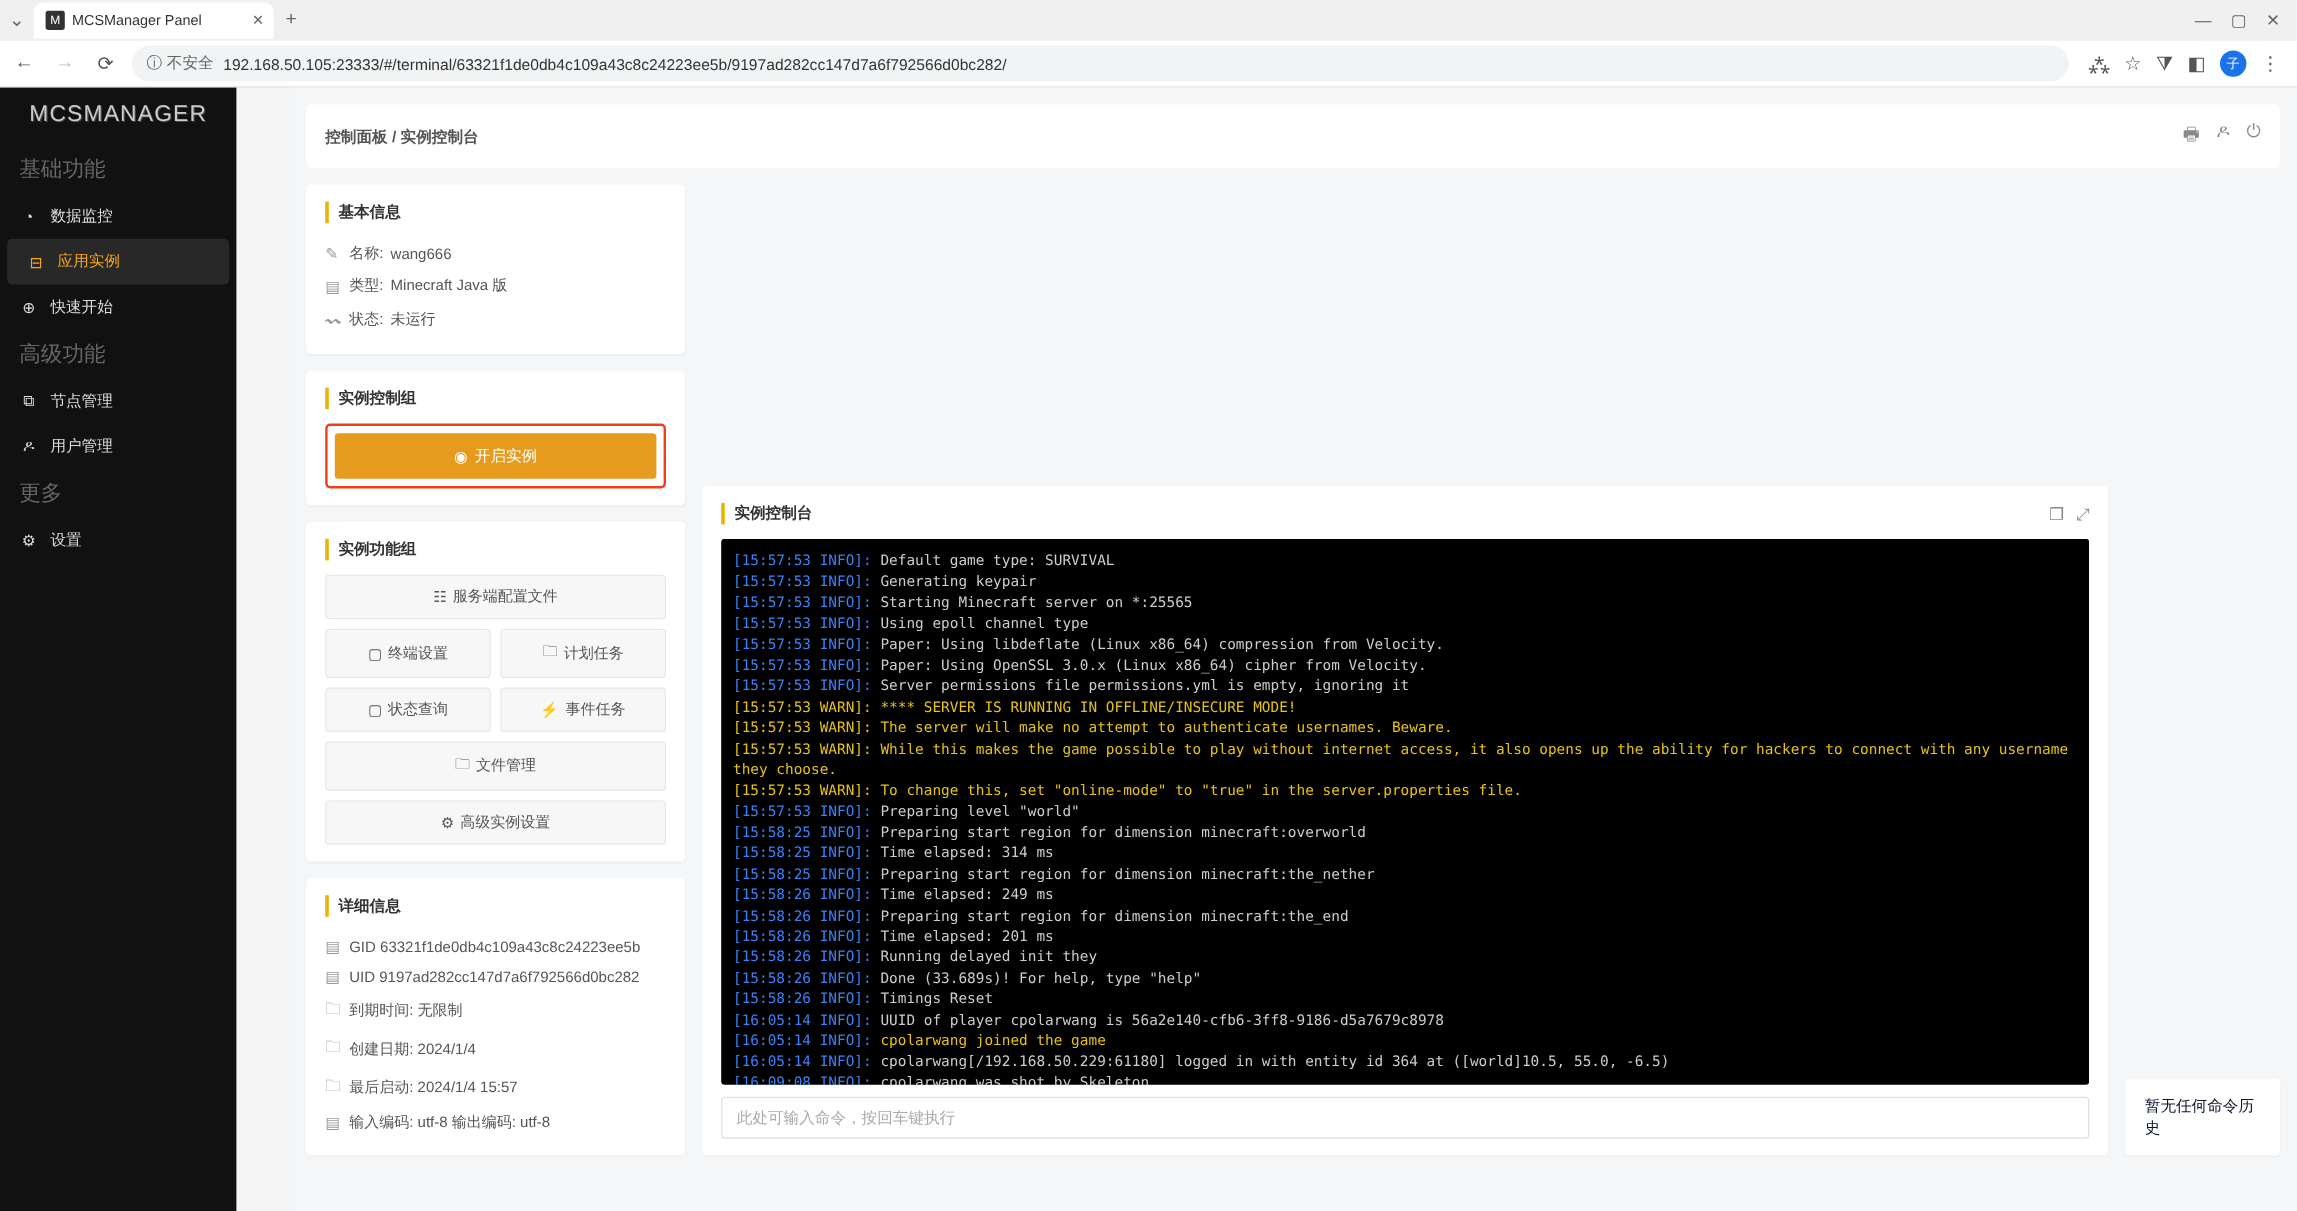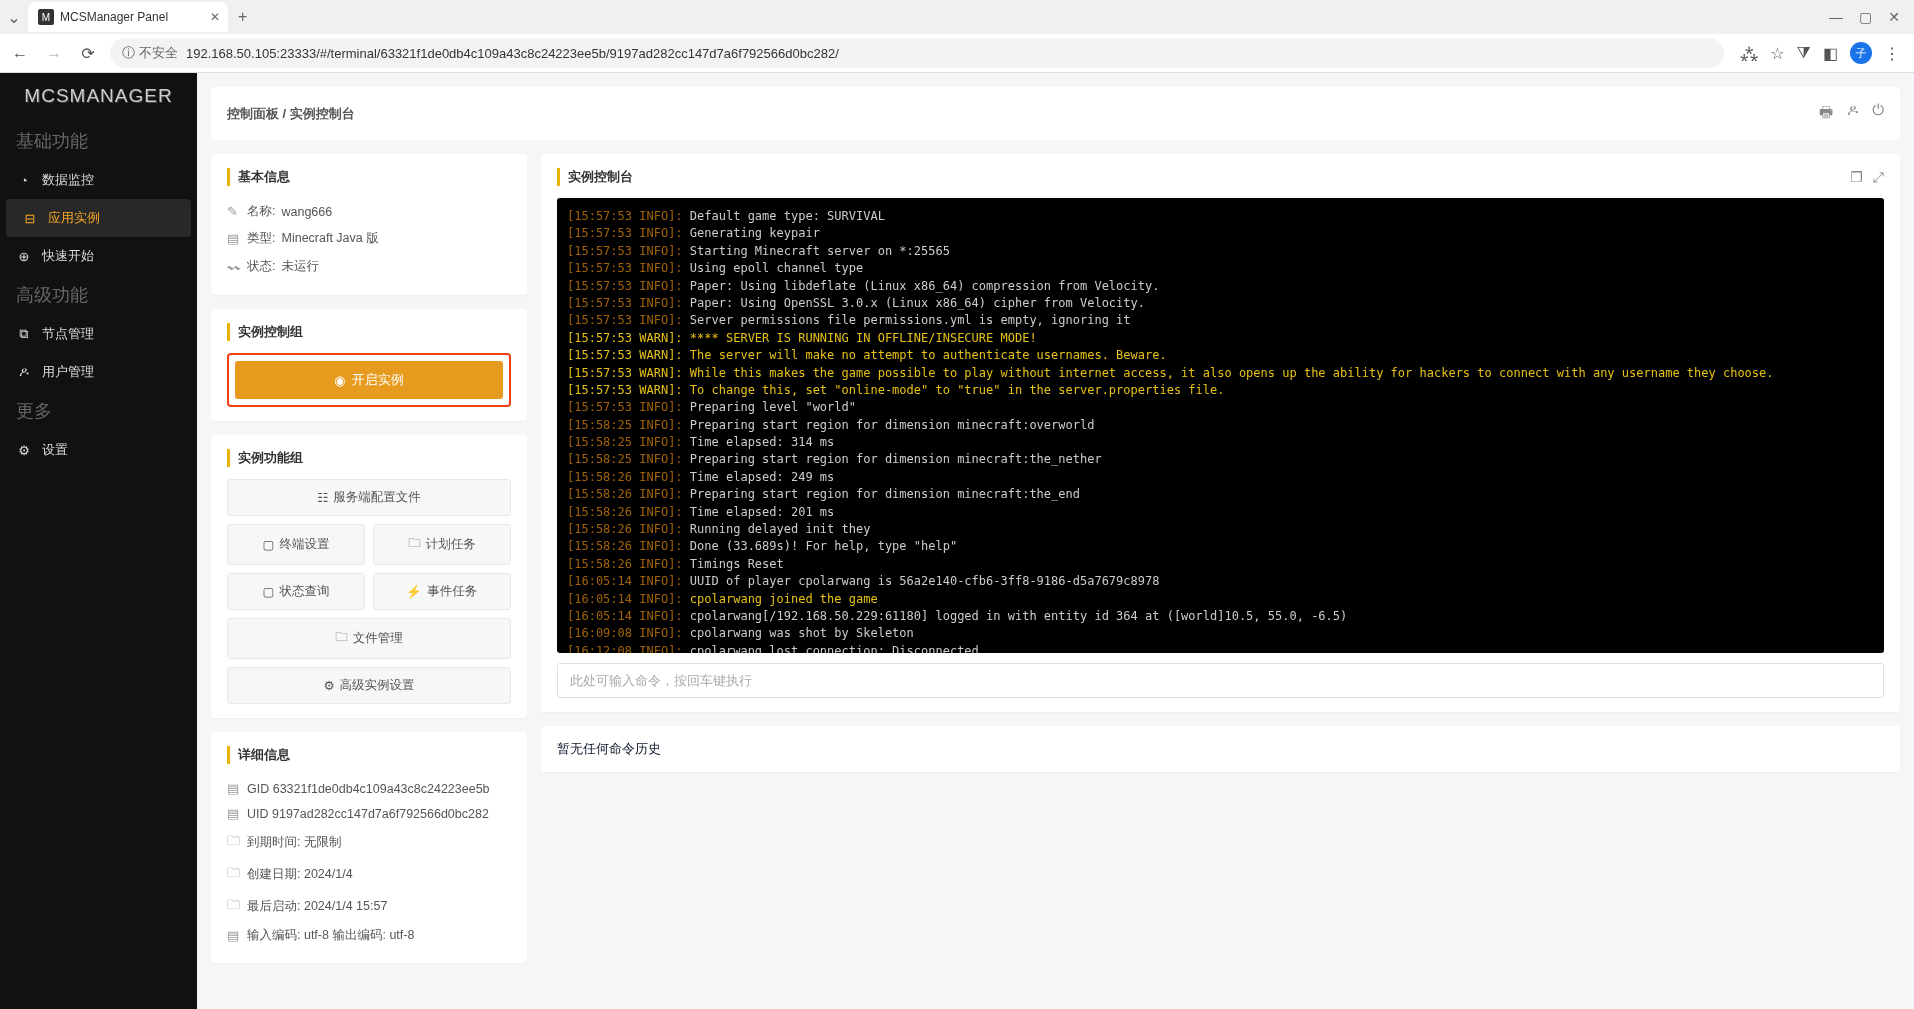--- a/index.html
+++ b/index.html
@@ -15,55 +15,55 @@
 .tab-add { margin-left: 10px; color:#666; font-size:16px; }
 .window-ctrls { margin-left: auto; display:flex; gap: 16px; padding: 0 14px; color:#666; font-size:14px;}
 .addr-bar { display: flex; align-items: center; height: 38px; padding: 0 8px; gap: 10px; }
 .nav-ico { width: 24px; text-align:center; color:#555; font-size:16px; }
 .url-box { flex: 1; display: flex; align-items: center; background: #f1f3f4; border-radius: 20px; height: 30px; padding: 0 12px; font-size: 13px; color: #333; gap: 8px;}
 .url-warn { color:#666; display:flex; align-items:center; gap:4px;}
 .toolbar-icons { display:flex; gap:12px; align-items:center; color:#555; font-size:16px; padding:0 6px;}
 .avatar-ico { width:22px; height:22px; border-radius:50%; background:#1a73e8; color:#fff; display:flex; align-items:center; justify-content:center; font-size:11px;}
 
 
-.app { display: flex; height: calc(100vh - 72px); }
+.app { display: flex; height: calc(100vh - 72px); gap: 44px; }
 .sidebar { width: 197px; background: #111; color: #aaa; padding-top: 12px; overflow-y:auto;}
 .logo { text-align:center; margin-bottom: 14px; color:#ccc; font-family: "Arial Black", sans-serif; font-size:19px; letter-spacing:1px; text-shadow: 1px 1px 0 #444;}
 .nav-group-label { padding: 8px 16px; font-size: 18px; color: #666; }
 .nav-item { display: flex; align-items: center; padding: 10px 16px; gap: 10px; font-size: 13px; color: #ddd; cursor: pointer; }
 .nav-item.active { background: #282828; color: #f5a623; border-radius: 4px; margin: 0 6px; }
 .nav-icon { width: 16px; text-align:center; }
 
 .main { flex: 1; padding: 14px; overflow-y: auto; background: #f5f6f7;}
 .breadcrumb-bar { background:#fff; border-radius:4px; padding: 14px 16px; margin-bottom: 14px; display:flex; align-items:center; justify-content:space-between;}
 .breadcrumb-text { font-size:13px; color:#555; font-weight:700;}
 .breadcrumb-icons { display:flex; gap:14px; color:#888; font-size:15px;}
 
 .content-flex { display:flex; gap:14px; }
 .left-col { width: 316px; display:flex; flex-direction:column; gap:14px;}
-.right-col { flex:1; display:flex; flex-direction:column; gap:14px;}
+.right-col { flex:1; display:flex; gap:14px;align-items:flex-end;}
 
 .card { background:#fff; border-radius:4px; padding:14px 16px; box-shadow: 0 1px 2px rgba(0,0,0,0.04);}
 .card-title { font-size:13px; font-weight:600; color:#333; border-left: 3px solid #eab308; padding-left: 8px; margin-bottom:12px;}
 .card-title-row { display:flex; justify-content:space-between; align-items:center; margin-bottom:12px;}
 .card-title-row .card-title { margin-bottom:0;}
 .title-icons { display:flex; gap:10px; color:#888; font-size:14px;}
 
 .info-line { font-size:12.5px; color:#555; padding: 5px 0; display:flex; align-items:center; gap:6px;}
 .info-ico { color:#999; font-size:13px; width:14px;}
 
 .highlight-box { border: 2px solid #ed4014; border-radius:4px; padding: 6px; }
 .btn-start { background:#e69b1f; color:#fff; text-align:center; padding: 10px; border-radius:3px; font-size:13px; cursor:pointer; display:flex; justify-content:center; gap:6px; align-items:center;}
 
 .btn-grid { display:grid; grid-template-columns:1fr 1fr; gap:8px;}
 .btn-grid .full { grid-column: 1 / -1; }
 .btn-secondary { background:#f7f7f7; border:1px solid #e8e8e8; padding:9px; text-align:center; font-size:12.5px; color:#555; border-radius:3px; cursor:pointer; display:flex; justify-content:center; gap:5px; align-items:center;}
 
 .terminal { background:#000; color:#ccc; font-family: Consolas, monospace; font-size:12px; padding:10px; border-radius:3px; line-height:1.45; height: 455px; overflow-y:auto; white-space:pre-wrap; word-break:break-all;}
-.t-info { color:#a16207;}
+.t-info { color:#3b82f6;}
 .t-warn { color:#e6c117;}
 .t-plain { color:#ccc;}
 
 .cmd-input { width:100%; border:1px solid #e0e0e0; border-radius:3px; padding:9px 12px; font-size:13px; color:#555; background:#fff;}
 .cmd-input::placeholder { color:#aaa;}
 
 .empty-text { font-size:13px; color:#0f172a; }
 </style>
 </head>
 <body>

